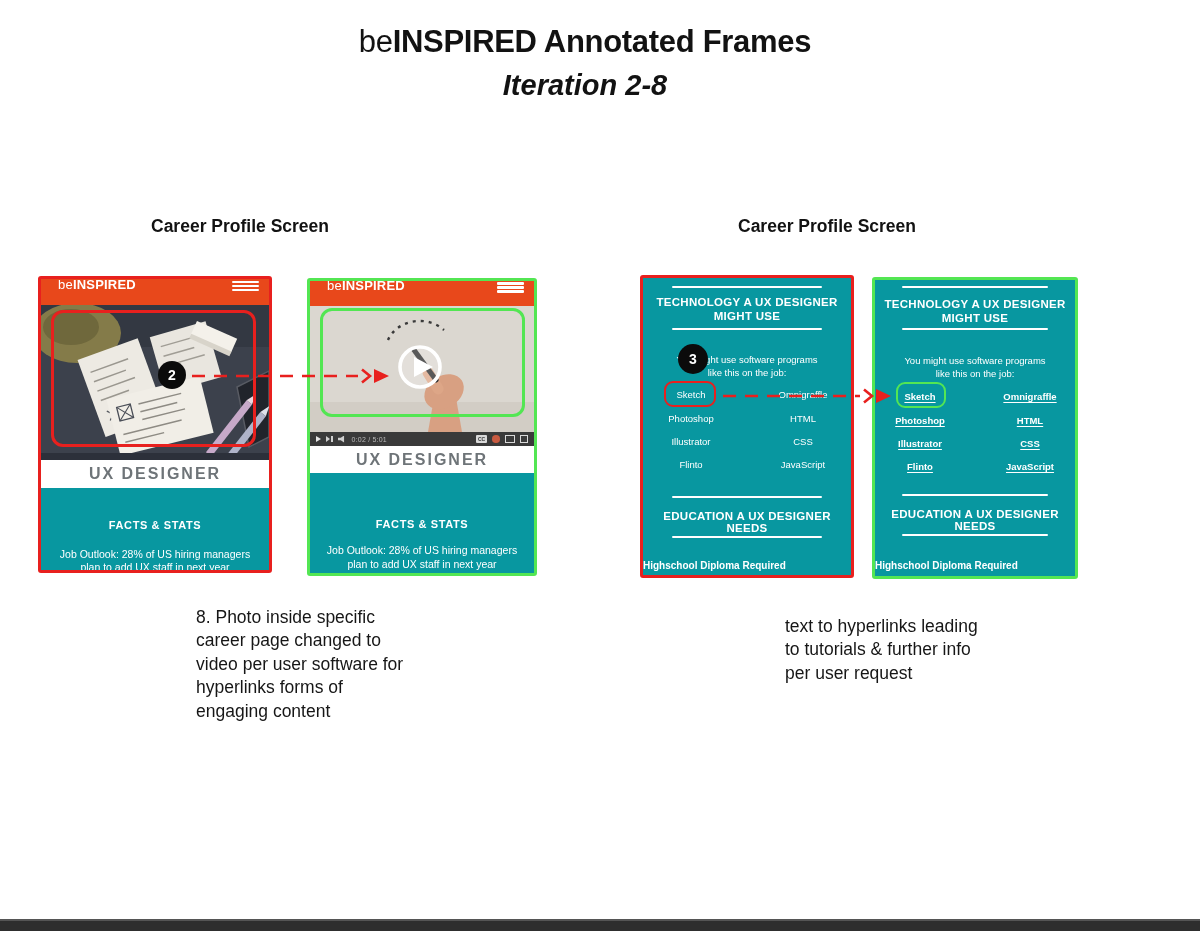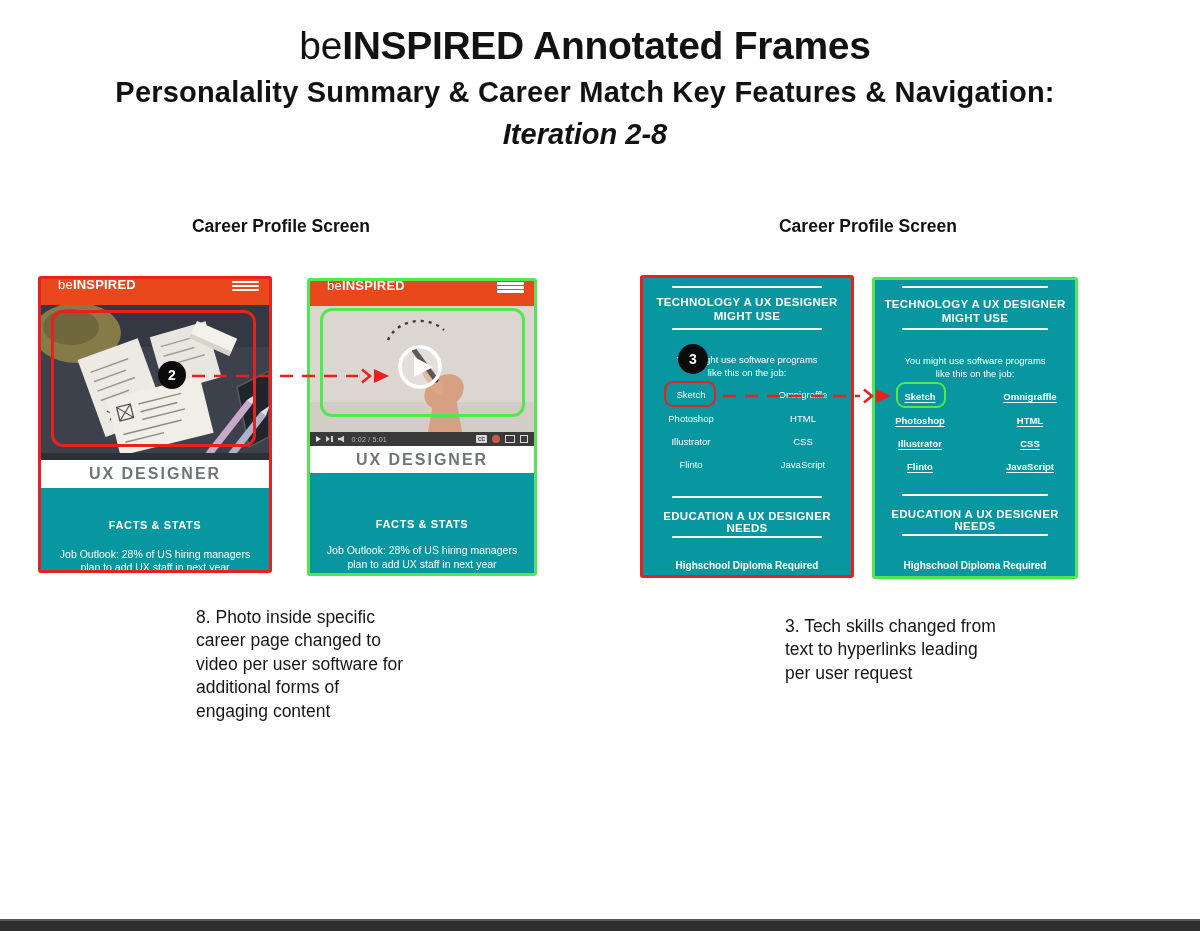--- a/index.html
+++ b/index.html
@@ -4,27 +4,27 @@
 <style>
   * { margin:0; padding:0; box-sizing:border-box; }
   html,body { background:#fff; }
   .page {
     position:relative; width:1200px; height:931px; background:#ffffff;
     overflow:hidden; font-family:"Liberation Sans", sans-serif; color:#121212;
   }
 
   
   .title-block { position:absolute; top:24px; left:0; width:1170px; text-align:center; }
-  .title-line1 { font-size:39px; font-weight:400; letter-spacing:-0.3px; }
+  .title-line1 { font-size:31px; font-weight:400; letter-spacing:-0.3px; }
   .title-line1 .t-bold { font-weight:700; }
   .title-line2 { margin-top:8px; font-size:29px; font-weight:700; letter-spacing:0.2px; }
   .title-line3 { margin-top:9px; font-size:29px; font-weight:700; font-style:italic; }
 
   
-  .section-label { position:absolute; top:216px; width:260px; text-align:center; font-size:17.5px; font-weight:700; }
+  .section-label { position:absolute; top:216px; width:260px; text-align:left; font-size:17.5px; font-weight:700; }
   .section-label.left  { left:151px; }
   .section-label.right { left:738px; }
 
   
   .phone { position:absolute; overflow:hidden; border-radius:3px; }
   .phone.red-frame   { border:3px solid #E8201E; }
   .phone.green-frame { border:3px solid #53E653; }
 
   .app-header { height:26px; background:#E8481B; display:flex; align-items:center; padding:0 10px 16px 17px; }
   .app-logo { color:#fff; font-size:13px; letter-spacing:0.2px; }
@@ -70,21 +70,21 @@
   .tech-inner { position:absolute; inset:0; color:#fff; }
   .divider { position:absolute; height:2.4px; background:#fff; border-radius:1px; }
   .tech-heading { position:absolute; left:0; right:0; text-align:center; font-size:11.5px; font-weight:700;
                   letter-spacing:0.3px; line-height:14px; }
   .tech-intro { position:absolute; left:0; right:0; text-align:center; font-size:9.5px; line-height:13px; }
   .skills-grid { position:absolute; display:flex; }
   .skills-col { display:flex; flex-direction:column; text-align:center; }
   .skill { height:23.4px; display:flex; align-items:center; justify-content:center; font-size:9.5px; }
   .skill.link { font-weight:700; text-decoration:underline; text-underline-offset:2px; }
   .edu-heading { position:absolute; left:0; right:0; text-align:center; font-size:11.5px; font-weight:700; letter-spacing:0.3px; }
-  .edu-value { position:absolute; left:0; right:0; text-align:center; font-size:10px; font-weight:700; }
+  .edu-value { position:absolute; left:0; right:0; text-align:left; font-size:10px; font-weight:700; }
   .skill-box { position:absolute; border-radius:9px; z-index:12; }
   .skill-box.red   { border:2.6px solid #E8201E; }
   .skill-box.green { border:2.6px solid #53E653; }
 
   
   .num-badge { position:absolute; background:#0B0B0B; color:#fff; border-radius:50%;
                display:flex; align-items:center; justify-content:center; font-weight:700; z-index:45; }
   .badge-2 { left:158px; top:361px; width:28px; height:28px; font-size:14px; }
   .badge-3 { left:678px; top:344px; width:30px; height:30px; font-size:14px; }
 
@@ -99,21 +99,20 @@
   
   .bottom-bar { position:absolute; left:0; bottom:0; width:1200px; height:12px; background:#2E2E2E; border-top:2px solid #555; }
 </style>
 </head>
 <body>
 
 <div class="page">
 
   <div class="title-block">
     <div class="title-line1"><span>be</span><span class="t-bold">INSPIRED Annotated Frames</span></div>
-    <div class="title-line2">Personalality Summary &amp; Career Match Key Features &amp; Navigation:</div>
     <div class="title-line3">Iteration 2-8</div>
   </div>
 
   <div class="section-label left">Career Profile Screen</div>
   <div class="section-label right">Career Profile Screen</div>
 
   <div class="phone phone-a red-frame">
     <div class="app-header">
       <span class="app-logo"><span>be</span><span class="t-bold">INSPIRED</span></span>
       <span class="menu-icon">
@@ -298,24 +297,24 @@
     <polygon points="876,389 891,396 876,403" fill="#E8201E"></polygon>
   </svg>
 
   <div class="num-badge badge-2">2</div>
   <div class="num-badge badge-3">3</div>
 
   <div class="annotation annotation-left">
     <div>8. Photo inside specific</div>
     <div>career page changed to</div>
     <div>video per user software for</div>
-    <div>additional forms of</div>
+    <div>hyperlinks forms of</div>
     <div>engaging content</div>
   </div>
   <div class="annotation annotation-right">
-    <div>3. Tech skills changed from</div>
     <div>text to hyperlinks leading</div>
+    <div>to tutorials &amp; further info</div>
     <div>per user request</div>
   </div>
 
   <div class="bottom-bar"></div>
 
 </div>
 
 </body></html>

